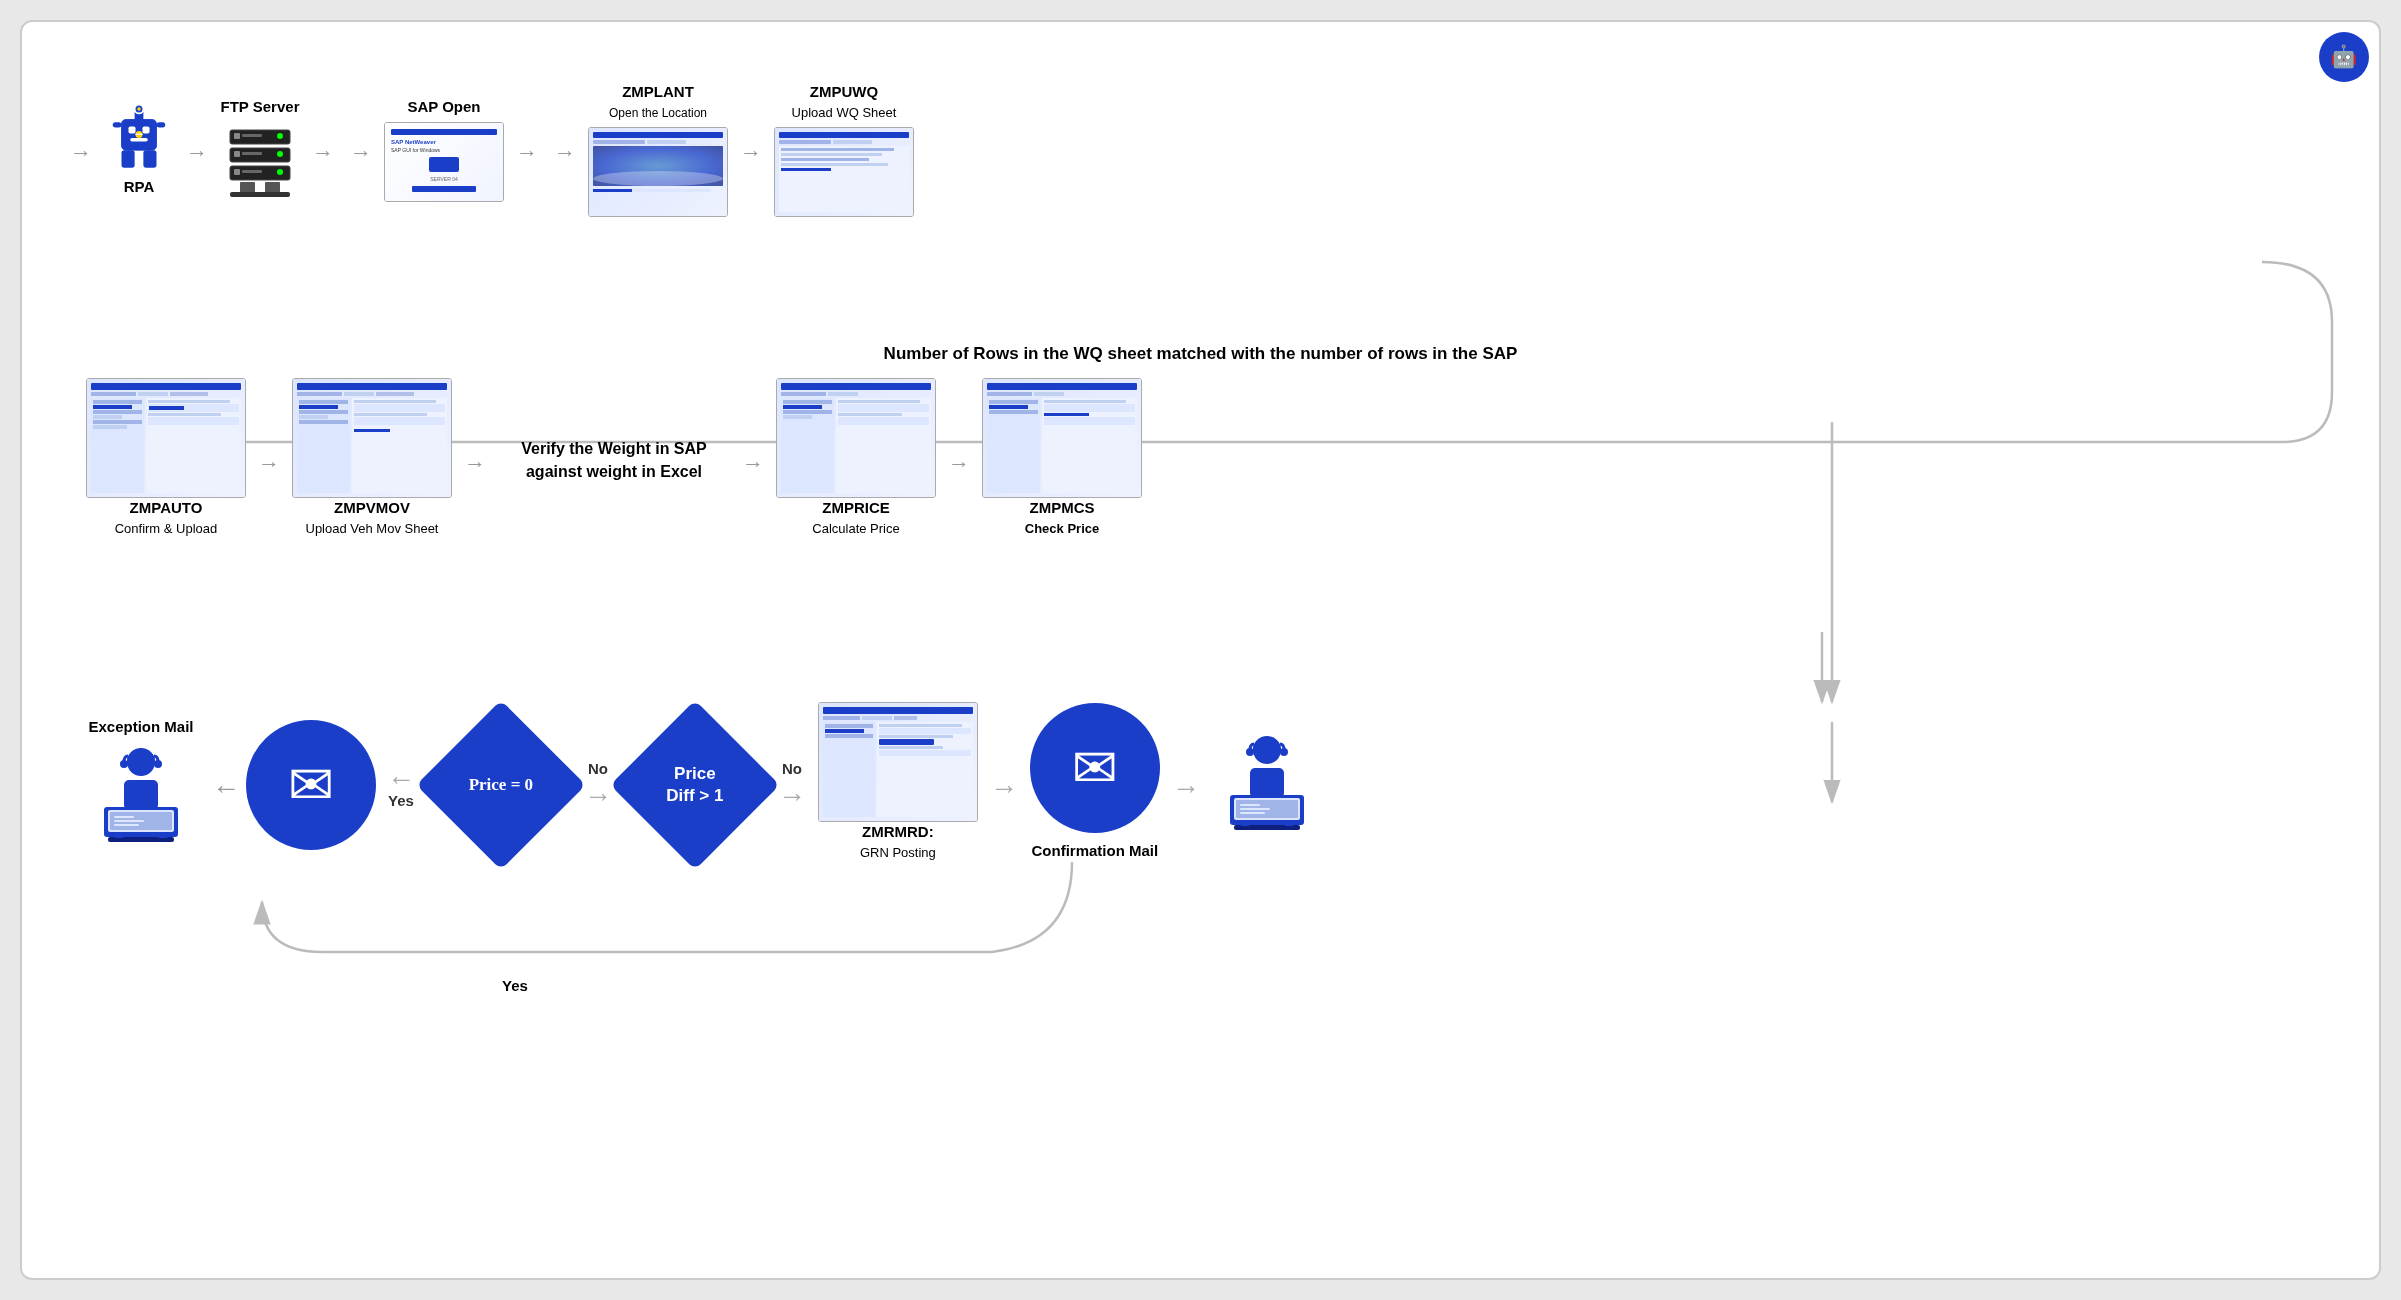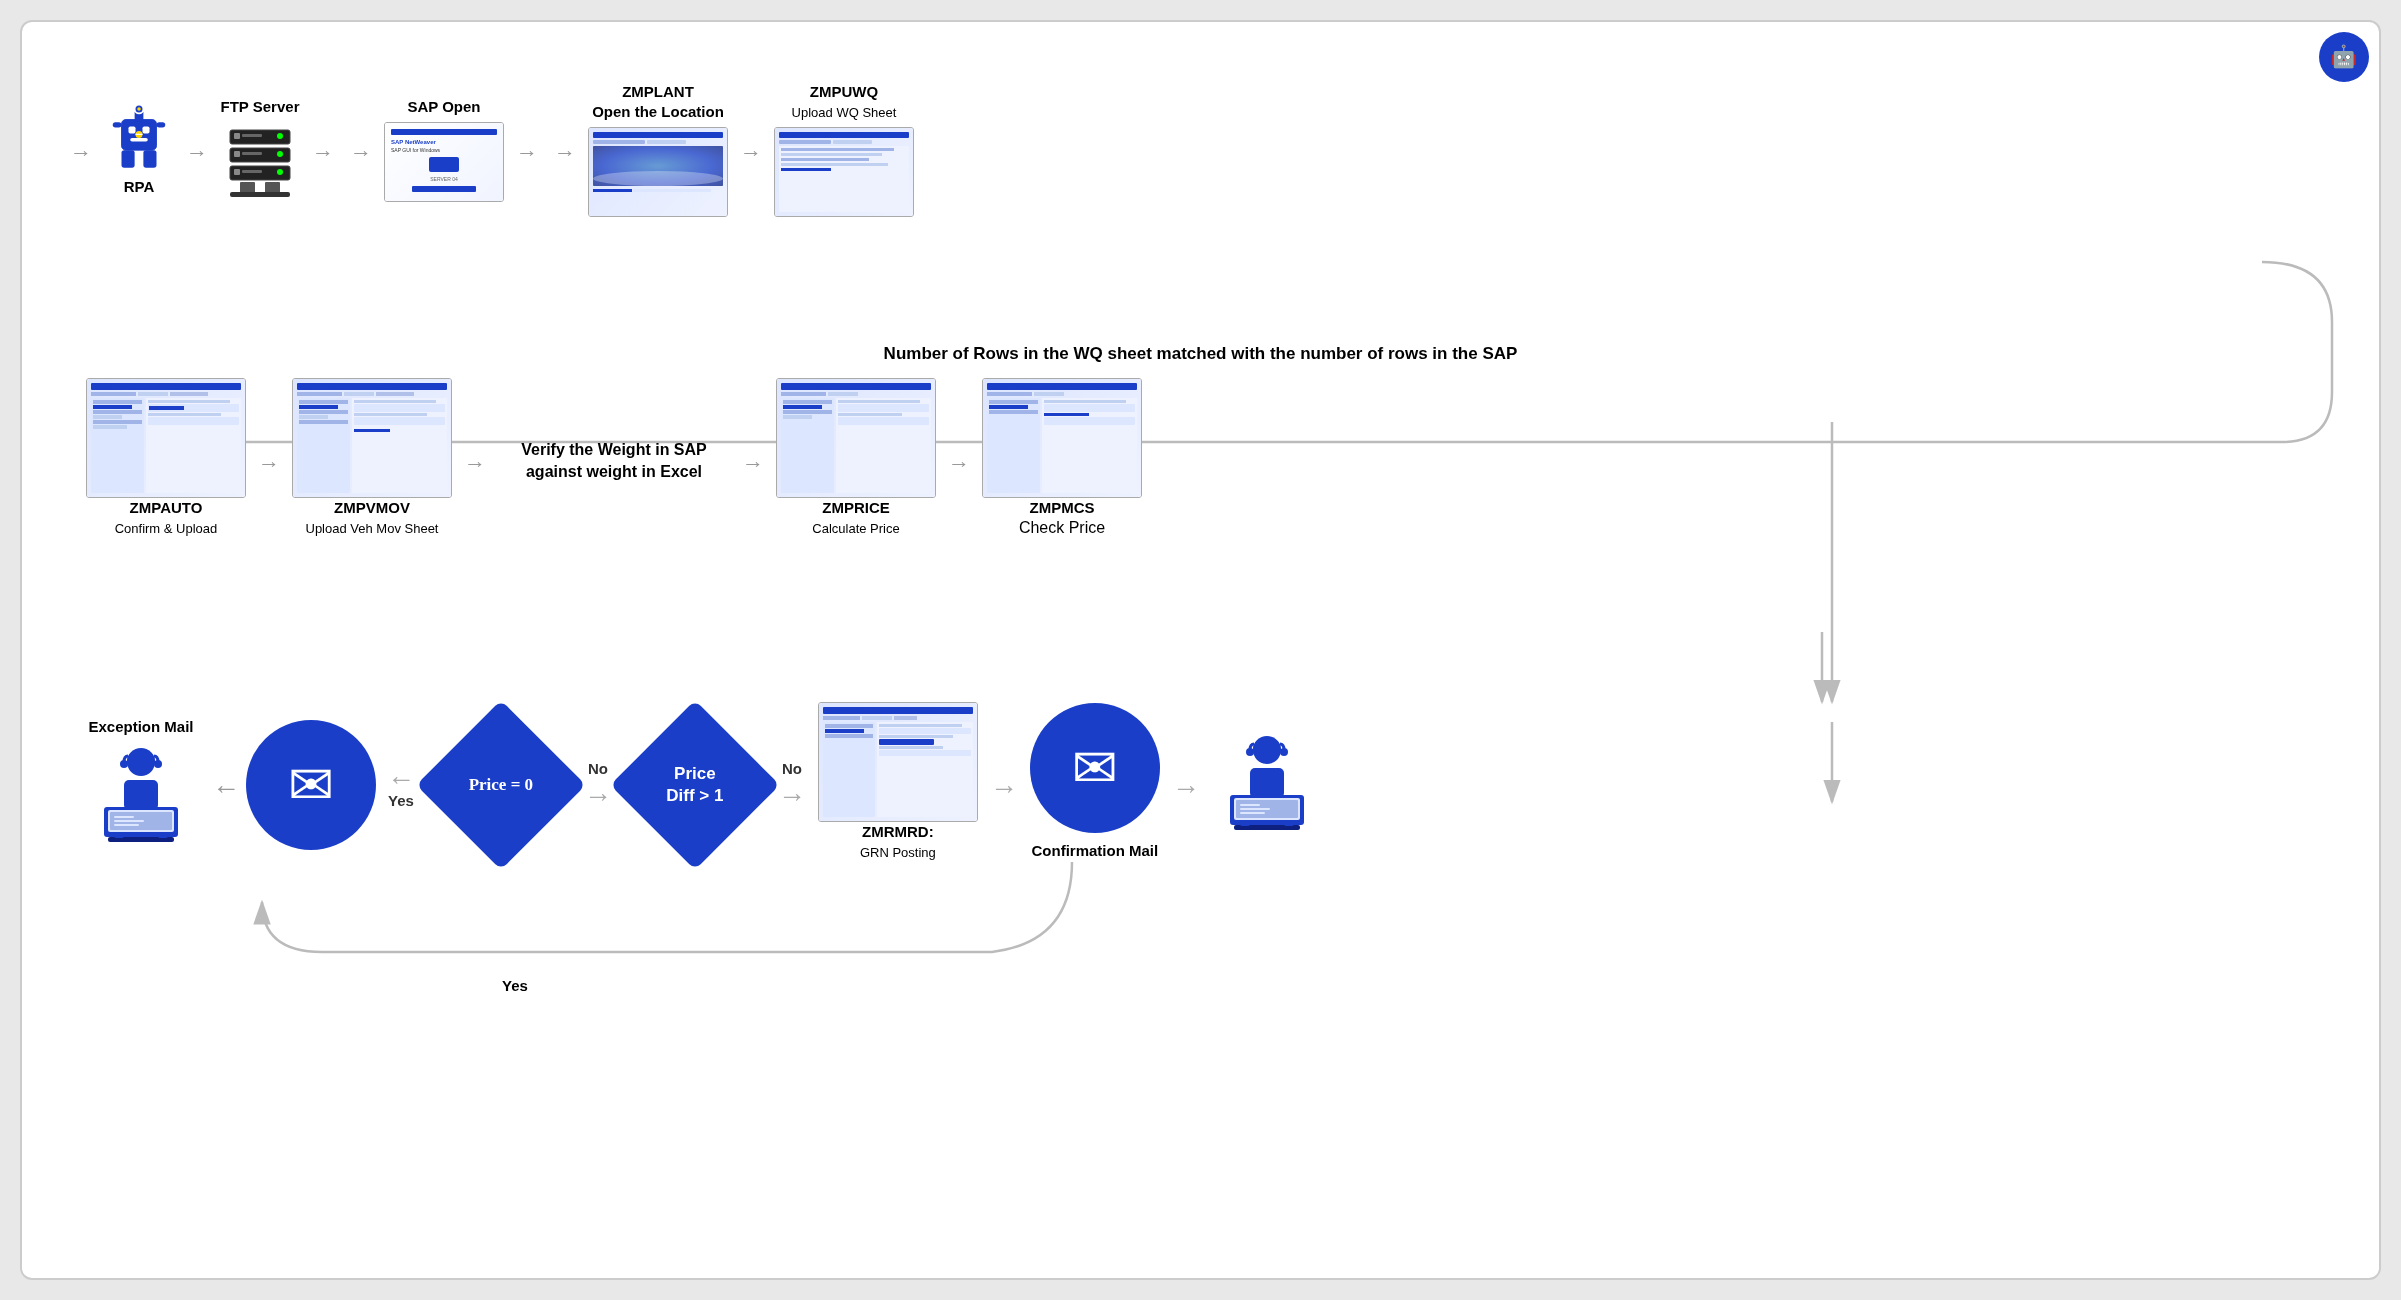--- a/index.html
+++ b/index.html
@@ -247,21 +247,21 @@
     </div>
 
     <div class="arrow">→</div>
 
 
     <div class="arrow">→</div>
 
     <div class="flow-item">
       <div class="flow-label">
         <span>ZMPLANT</span><br>
-        <span style="font-weight:bold; font-size:15px;margin-top:48px;">Open the Location</span>
+        <span style="font-weight:normal; font-size:12px;margin-top:48px;">Open the Location</span>
       </div>
       <div class="screen-thumb" style="width:140px; height:90px;">
         <div class="screen-thumb-inner" style="background: linear-gradient(135deg, #dde6ff 0%, #eef2ff 100%);">
           <div style="background:#1a3ec8; height:6px; border-radius:1px; margin-bottom:2px;"></div>
           <div style="display:flex; gap:2px; margin-bottom:2px;">
             <div style="width:40%; background:#a0b4e8; height:4px; border-radius:1px;"></div>
             <div style="width:30%; background:#c0d0f0; height:4px; border-radius:1px;"></div>
           </div>
           <div style="background:#b8c8e8; height:40px; border-radius:1px; overflow:hidden; position:relative;">
             <div style="position:absolute; inset:0; background: radial-gradient(ellipse at center, #4488cc 0%, #1a3ec8 60%, #0d2080 100%); opacity:0.7;"></div>
@@ -443,21 +443,21 @@
                 <div style="height:3px; background:#c0d0f0; width:90%;"></div>
                 <div style="height:8px; background:#dde6ff; border-radius:1px;"></div>
                 <div style="height:3px; background:#1a3ec8; width:50%;"></div>
                 <div style="height:8px; background:#dde6ff; border-radius:1px;"></div>
               </div>
             </div>
           </div>
         </div>
         <div class="flow-label">
           <strong>ZMPMCS</strong><br>
-          <span style="font-weight:normal; font-size:16px;">Check Price</span>
+          <span style="font-weight:bold; font-size:13px;">Check Price</span>
         </div>
       </div>
     </div>
   </div>
 
   <svg style="position:absolute; top:480px; left:0; width:100%; height:240px; pointer-events:none;">
 
     <path d="M 1800 130 Q 1800 170 1800 200" stroke="#bbb" stroke-width="2.5" fill="none" marker-end="url(#arrowhead2)"></path>
     <defs>
       <marker id="arrowhead2" markerWidth="10" markerHeight="7" refX="9" refY="3.5" orient="auto">

